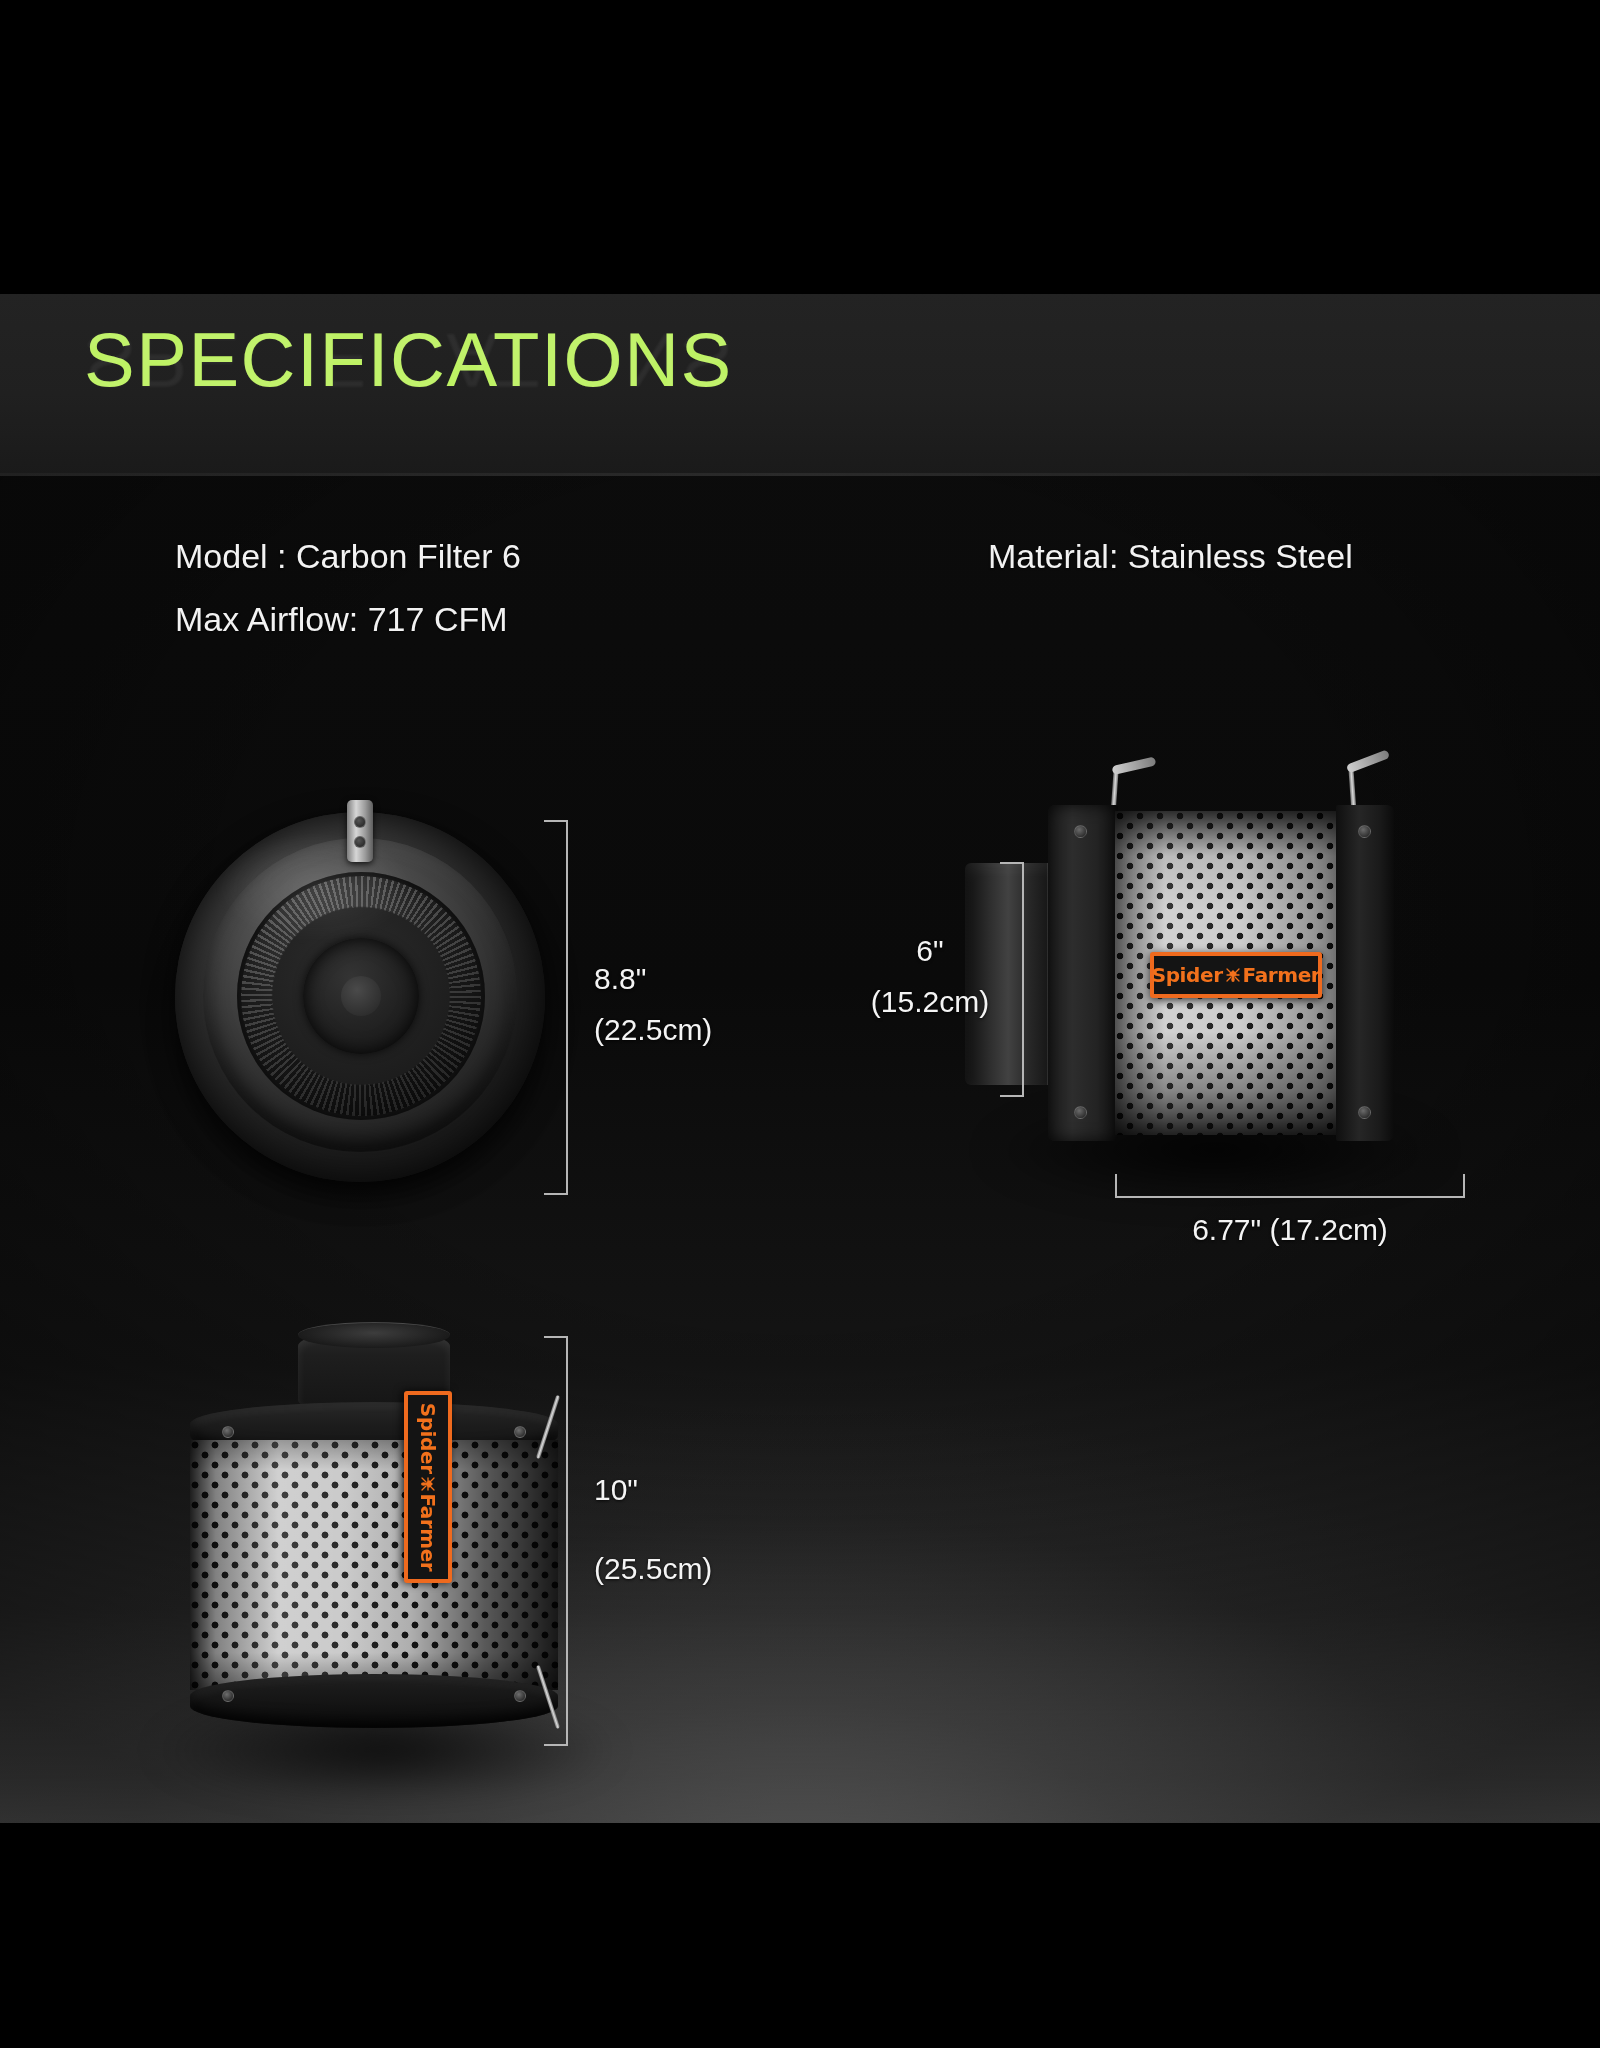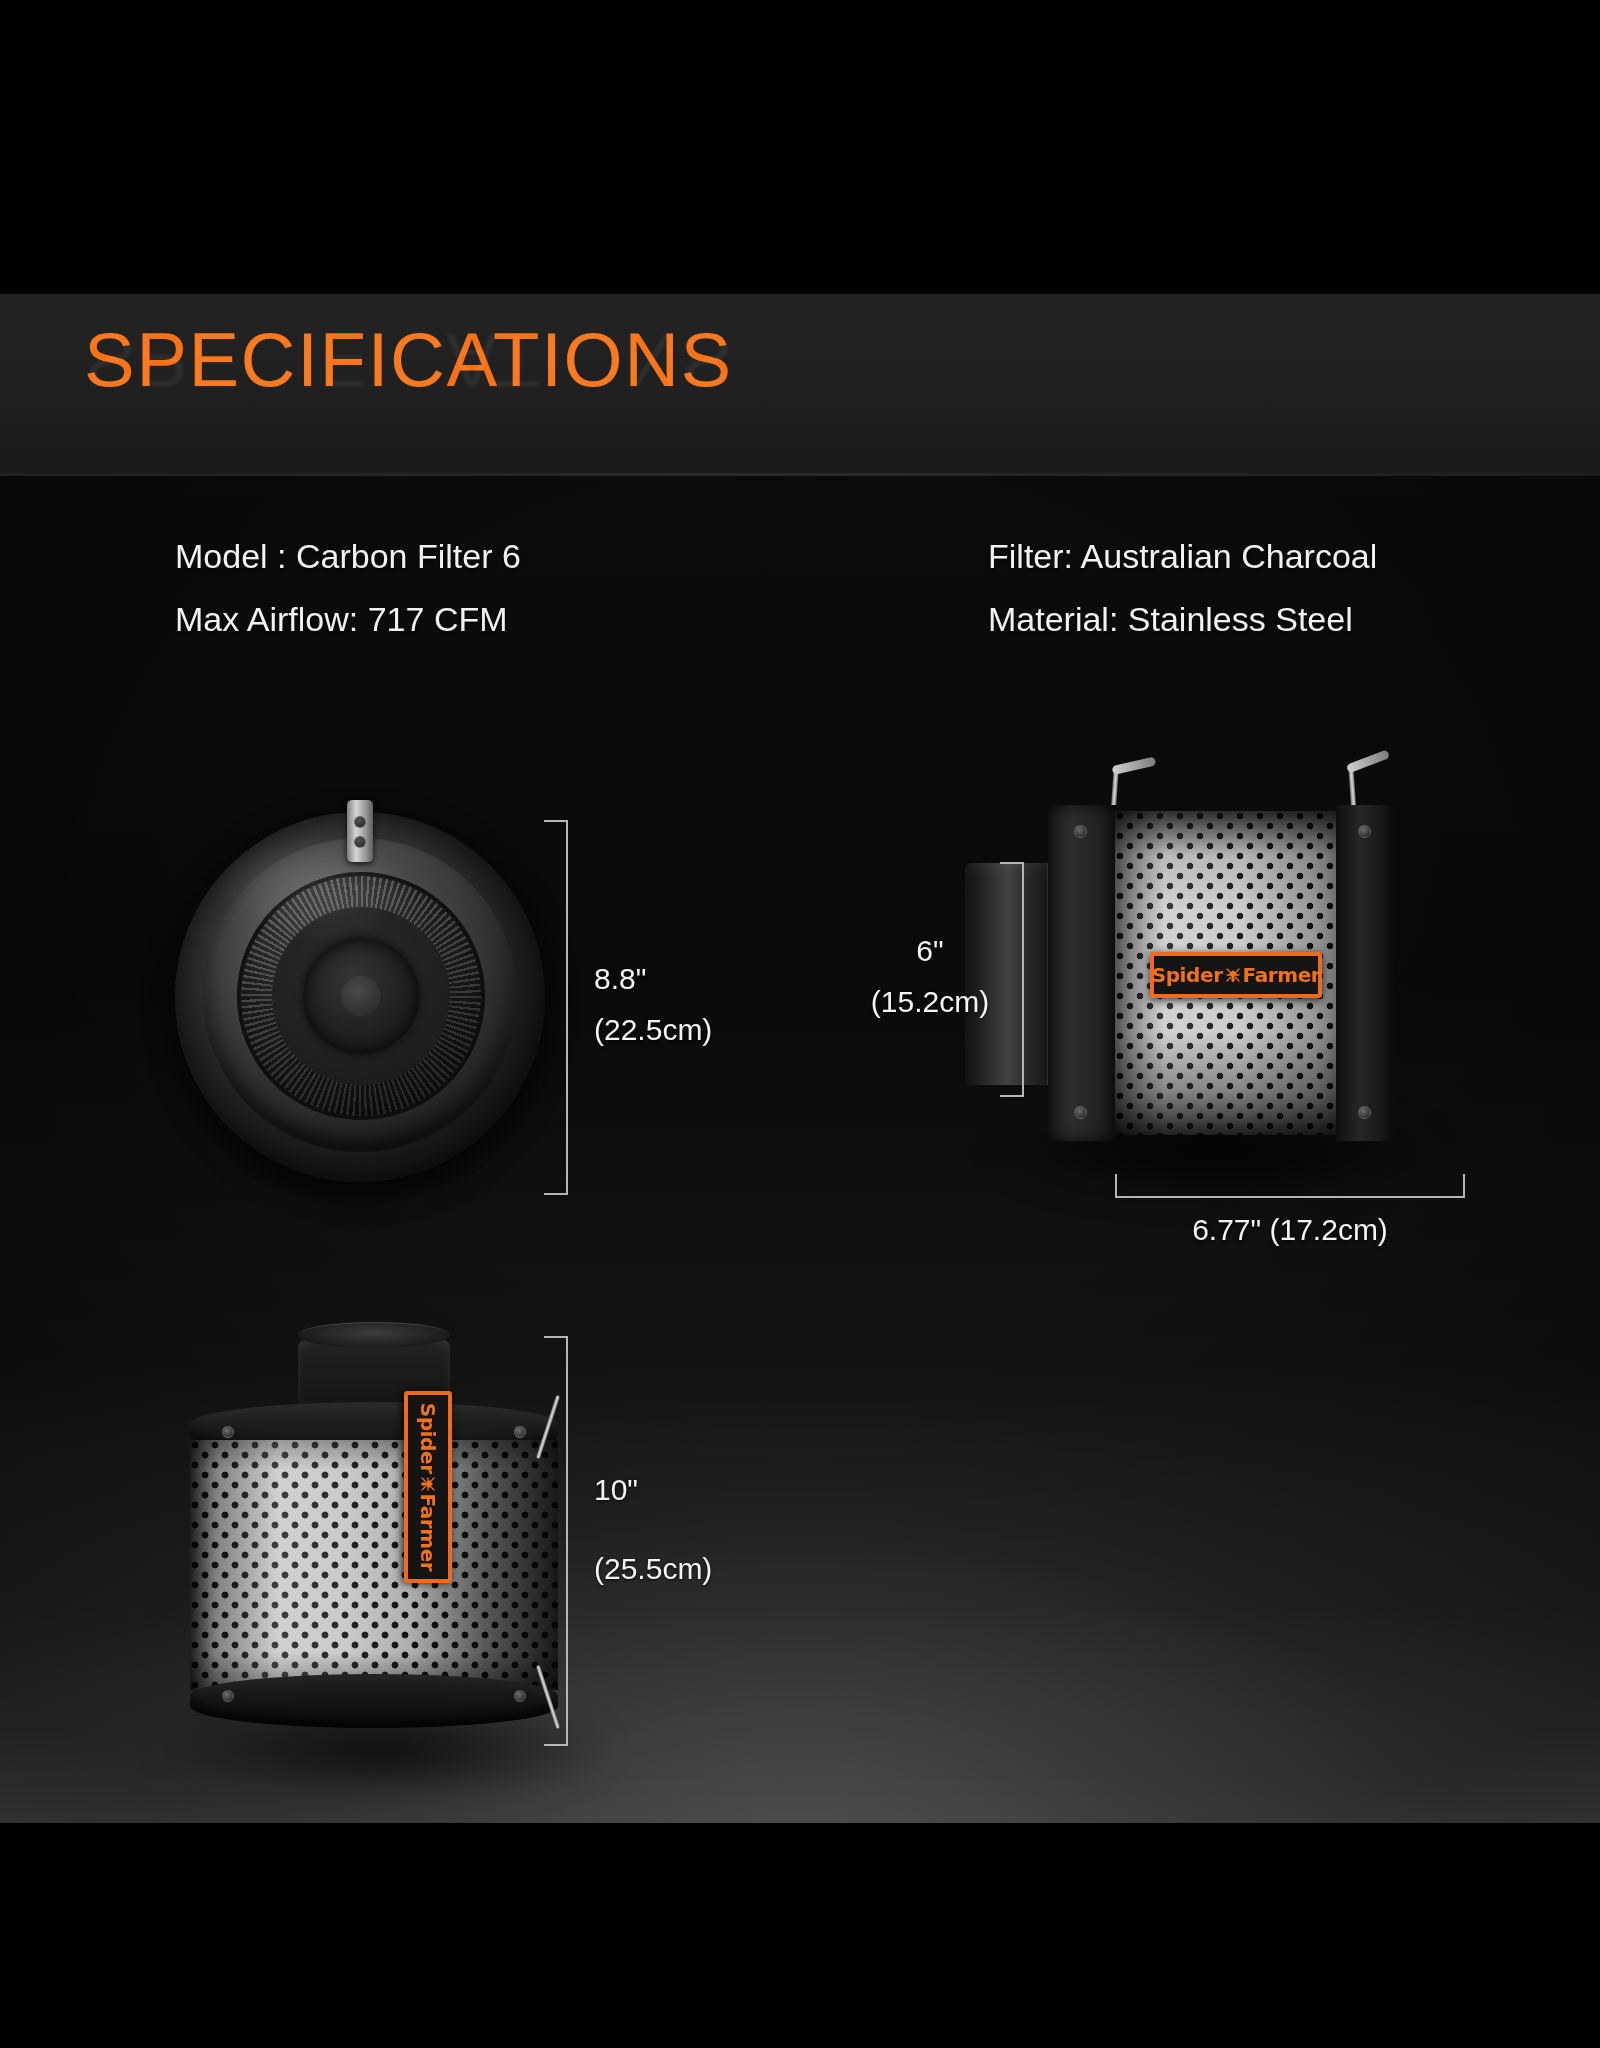--- a/index.html
+++ b/index.html
@@ -34,21 +34,21 @@
     background:linear-gradient(180deg,#232323 0%,#202020 55%,#1a1a1a 100%);
     overflow:hidden;
   }
   .header-band::after{
     content:""; position:absolute; left:0; right:0; bottom:0; height:3px;
     background:linear-gradient(90deg, rgba(255,255,255,0.03), rgba(255,255,255,0.07), rgba(255,255,255,0.02));
   }
   .page-title {
     position:absolute; left:84px; top:322px;
     font-size:76px; font-weight:400; letter-spacing:1.5px;
-    color:#f97316; line-height:1;
+    color:#bef264; line-height:1;
     font-family:"Liberation Sans", sans-serif;
   }
   .page-title-reflection {
     position:absolute; left:84px; top:398px;
     font-size:76px; font-weight:400; letter-spacing:1.5px;
     color:rgba(255,255,255,0.055); line-height:1;
     transform:scaleY(-1); transform-origin:top left;
     filter:blur(1.2px);
     font-family:"Liberation Sans", sans-serif;
   }
@@ -333,21 +333,20 @@
   <div class="header-band"></div>
   <div class="page-title">SPECIFICATIONS</div>
   <div class="page-title-reflection">SPECIFICATIONS</div>
 
   <div class="spec-col left">
     <div class="spec-line">Model : Carbon Filter 6</div>
     <div class="spec-line">Max Airflow: 717 CFM</div>
   </div>
 
   <div class="spec-col right">
-    <div class="spec-line">Filter: Australian Charcoal</div>
     <div class="spec-line">Material: Stainless Steel</div>
   </div>
 
   <div class="front-view">
     <div class="fv-shadow"></div>
     <div class="fv-outer"></div>
     <div class="fv-rim"></div>
     <div class="fv-bevel"></div>
     <div class="fv-inner-shadow"></div>
     <div class="fv-pleats"></div>

